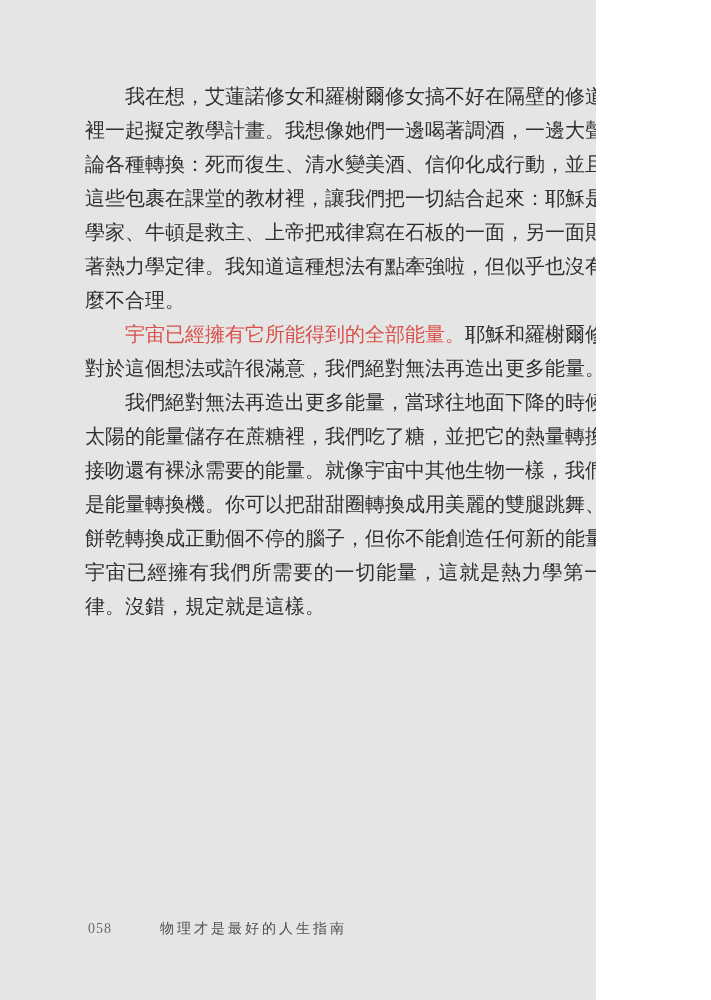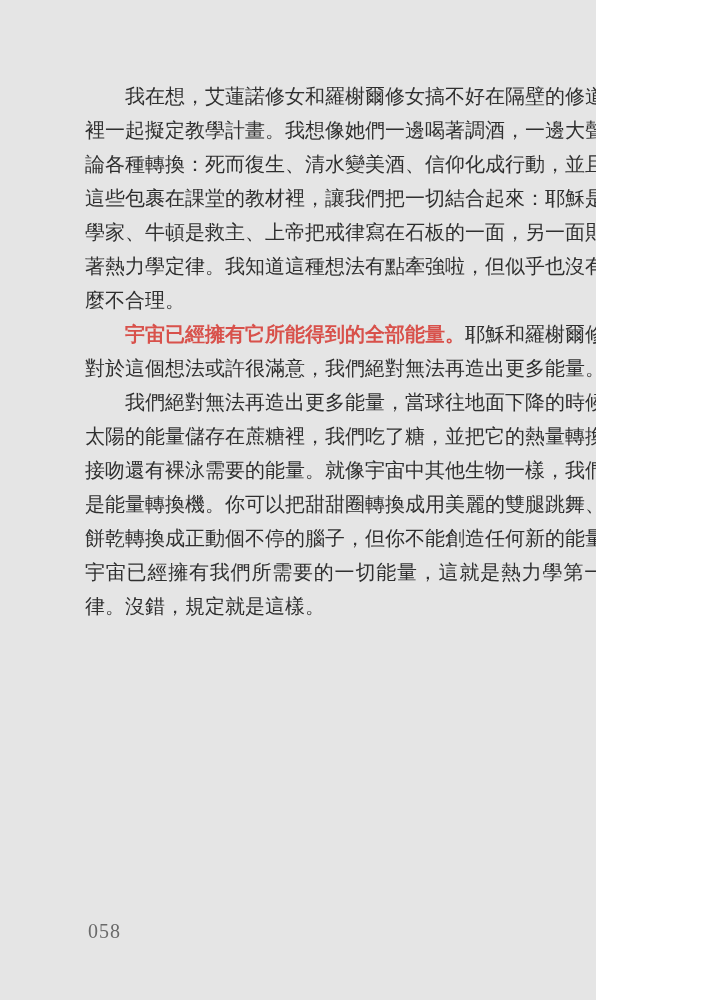--- a/index.html
+++ b/index.html
@@ -27,30 +27,30 @@
     text-justify: inter-character;
     letter-spacing: 0;
   }
   .text-block p {
     margin: 0;
     padding: 0;
     text-indent: 2em;
   }
   .highlight-sentence {
     font-family: "Liberation Sans", "DejaVu Sans", sans-serif;
-    font-weight: 700;
+    font-weight: 400;
     color: var(--hl-color, #d8514b);
   }
   .page-footer {
     position: absolute;
     left: 88px;
     top: 920px;
     display: flex;
     align-items: baseline;
-    font-size: 20px;
+    font-size: 14px;
     color: #6a6a6a;
   }
   .page-number {
     letter-spacing: 1px;
     color: #6a6a6a;
   }
   .book-title {
     margin-left: 48px;
     letter-spacing: 3px;
     color: #4f4f4f;
@@ -68,15 +68,16 @@
     <p>
       <strong class="highlight-sentence">宇宙已經擁有它所能得到的全部能量。</strong><span>耶穌和羅榭爾修女對於這個想法或許很滿意，我們絕對無法再造出更多能量。</span>
     </p>
     <p>
       <span>我們絕對無法再造出更多能量，當球往地面下降的時候。太陽的能量儲存在蔗糖裡，我們吃了糖，並把它的熱量轉換成接吻還有裸泳需要的能量。就像宇宙中其他生物一樣，我們都是能量轉換機。你可以把甜甜圈轉換成用美麗的雙腿跳舞、把餅乾轉換成正動個不停的腦子，但你不能創造任何新的能量。宇宙已經擁有我們所需要的一切能量，這就是熱力學第一定律。沒錯，規定就是這樣。</span>
     </p>
   </main>
 
   <footer class="page-footer">
     <span class="page-number">058</span>
+    <span class="book-title">物理才是最好的人生指南</span>
   </footer>
 
 </div>
 
 </body></html>

